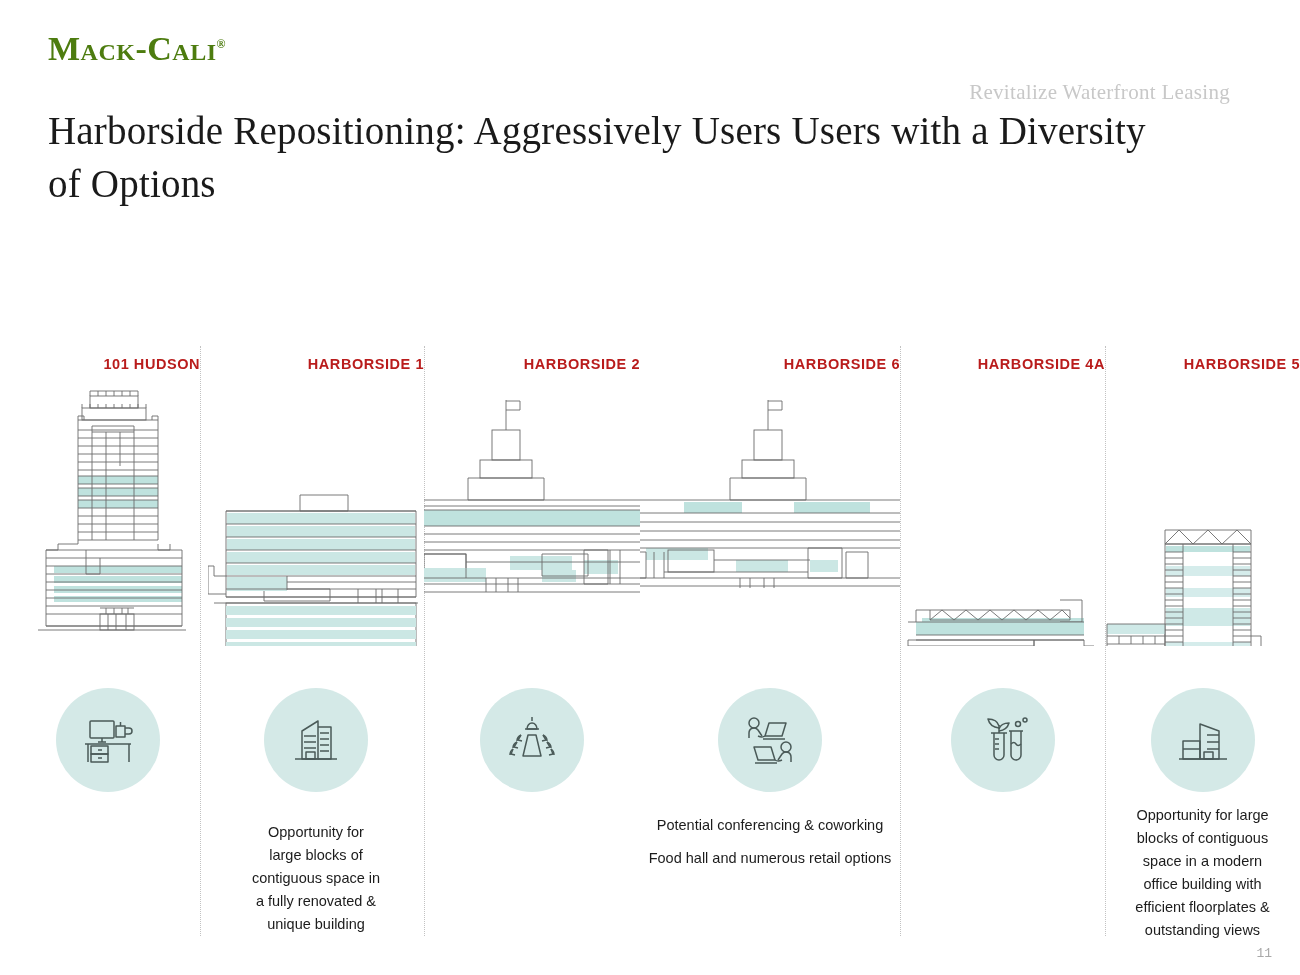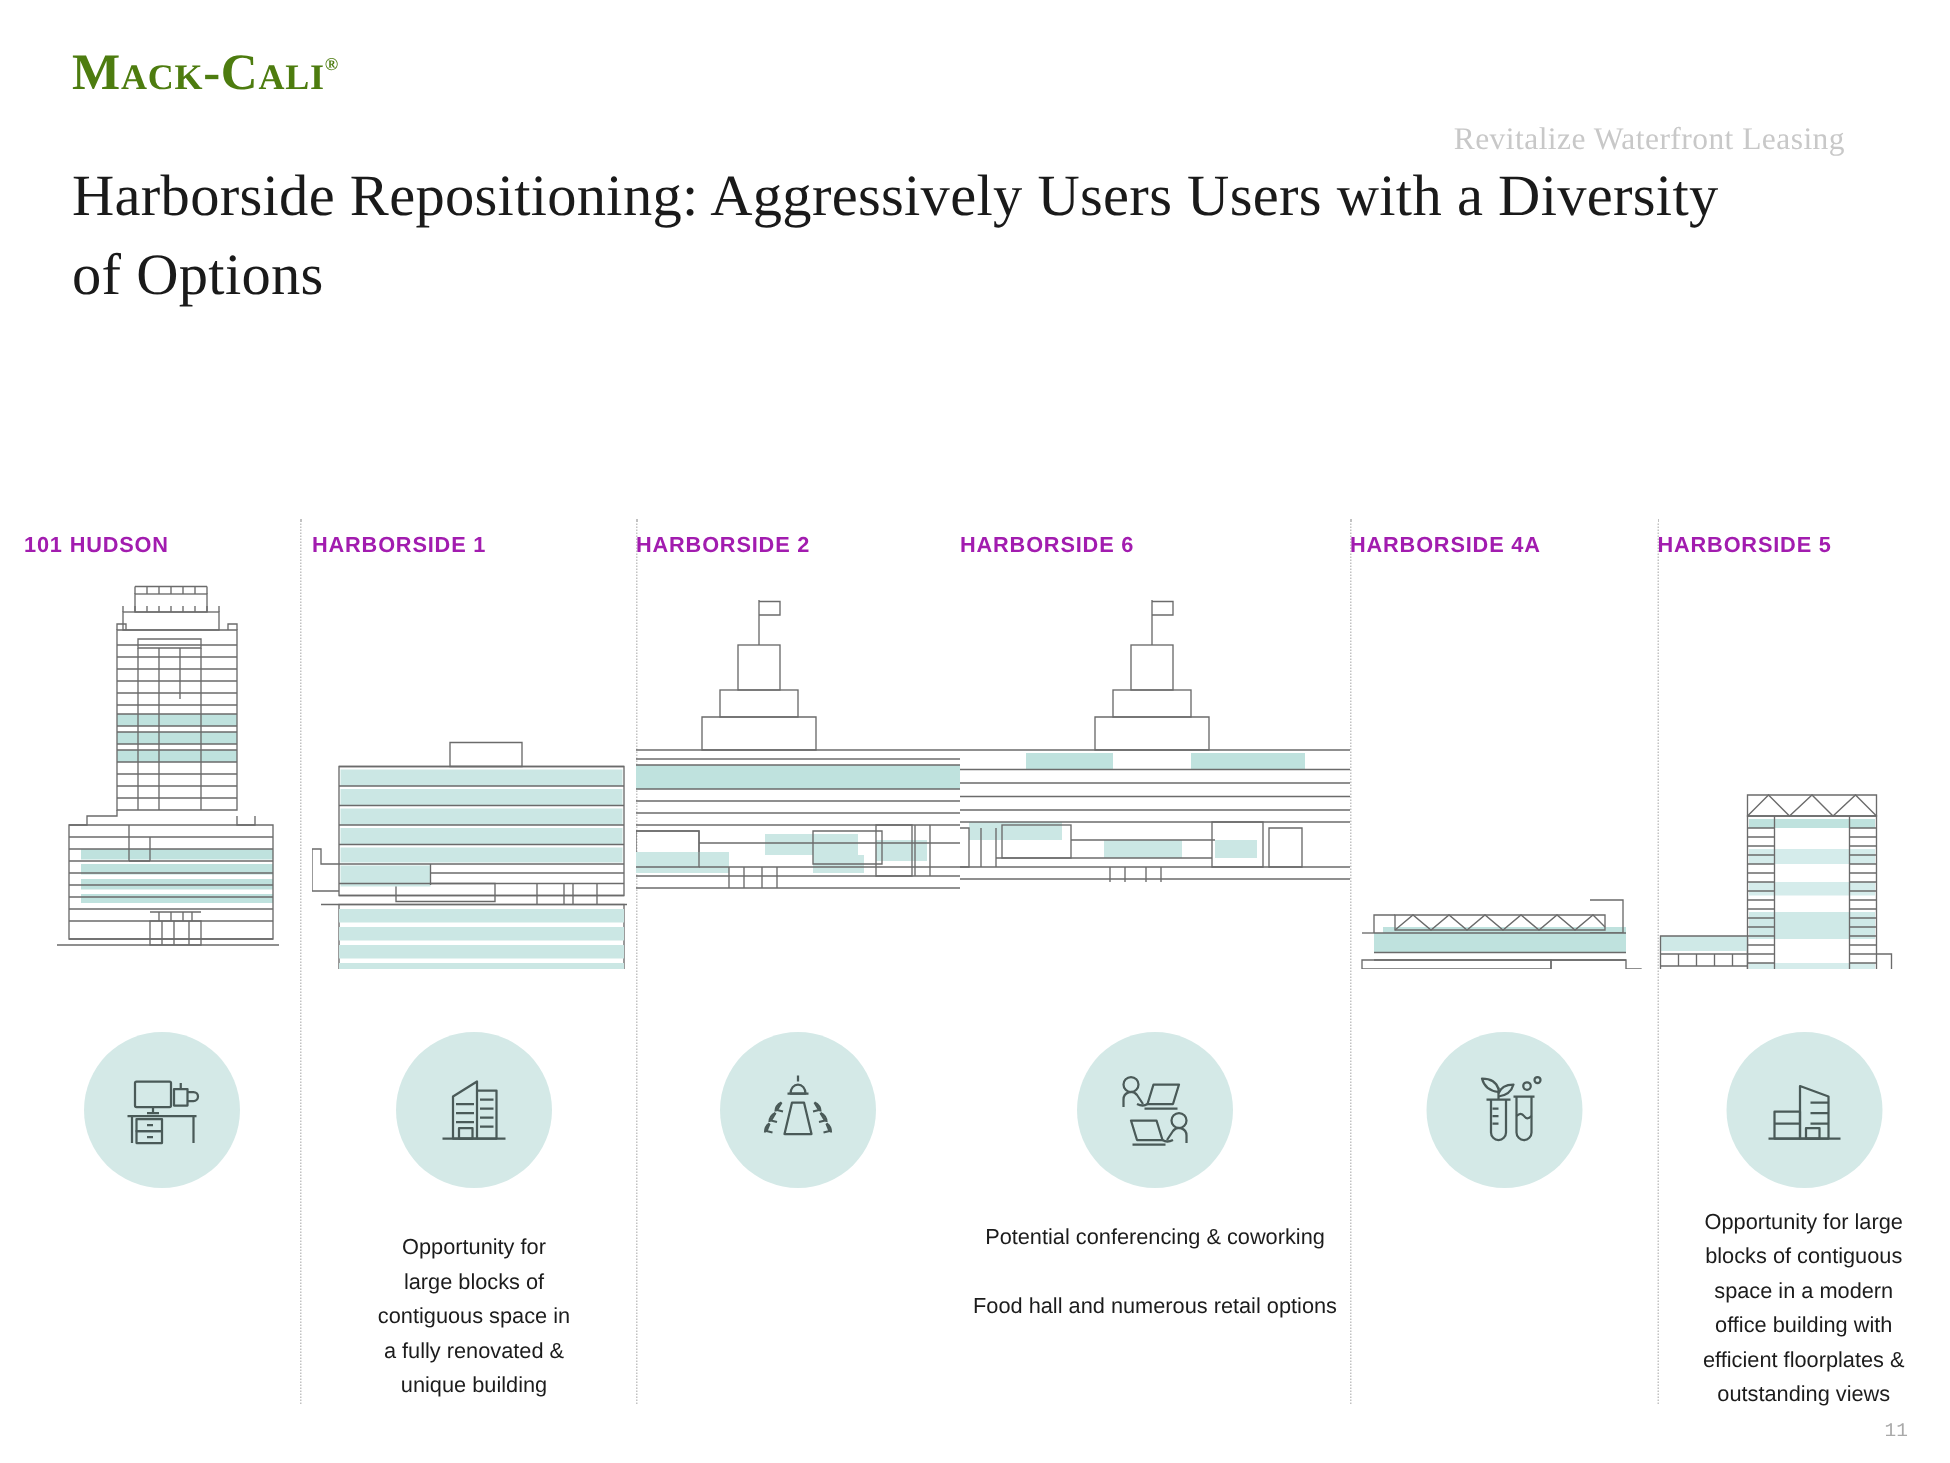--- a/index.html
+++ b/index.html
@@ -73,25 +73,25 @@
   .col {
     position: absolute;
     top: 0;
     height: 600px;
   }
   .col-head {
     position: absolute;
     top: 20px;
     left: 0;
     width: 100%;
-    text-align: left;
+    text-align: right;
     font-size: 14.5px;
     font-weight: 700;
     letter-spacing: 0.55px;
-    color: #a21caf;
+    color: #b91c1c;
     white-space: nowrap;
   }
   .divider {
     position: absolute;
     top: 10px;
     width: 0;
     height: 590px;
     border-left: 1.5px dotted #c2c2c2;
   }
 
@@ -387,21 +387,21 @@
               <path d="M50 51 v-5 a5 5 0 0 0 -9 -3 l-4 6"></path>
               <path d="M41 49 q-4 2 -7 0"></path>
               <path d="M30 36 L13 36 L17 49 L34 49 z"></path>
               <path d="M14 52 h22"></path>
             </g>
           </svg>
         </div>
       </div>
 
       <div class="caption" style="top:478px; left:-130px; transform:none; width:520px">
-        <p style="margin-bottom:23px">Potential conferencing &amp; coworking</p>
+        <p style="margin-bottom:10px">Potential conferencing &amp; coworking</p>
         <p>Food hall and numerous retail options</p>
       </div>
     </div>
 
     <div class="col" style="left:900px; width:205px">
       <div class="col-head">HARBORSIDE 4A</div>
       <div class="art">
         <svg width="205" height="260" viewBox="0 0 205 260">
           <g fill="none" stroke="#6b6b6b" stroke-width="0.9">
 

